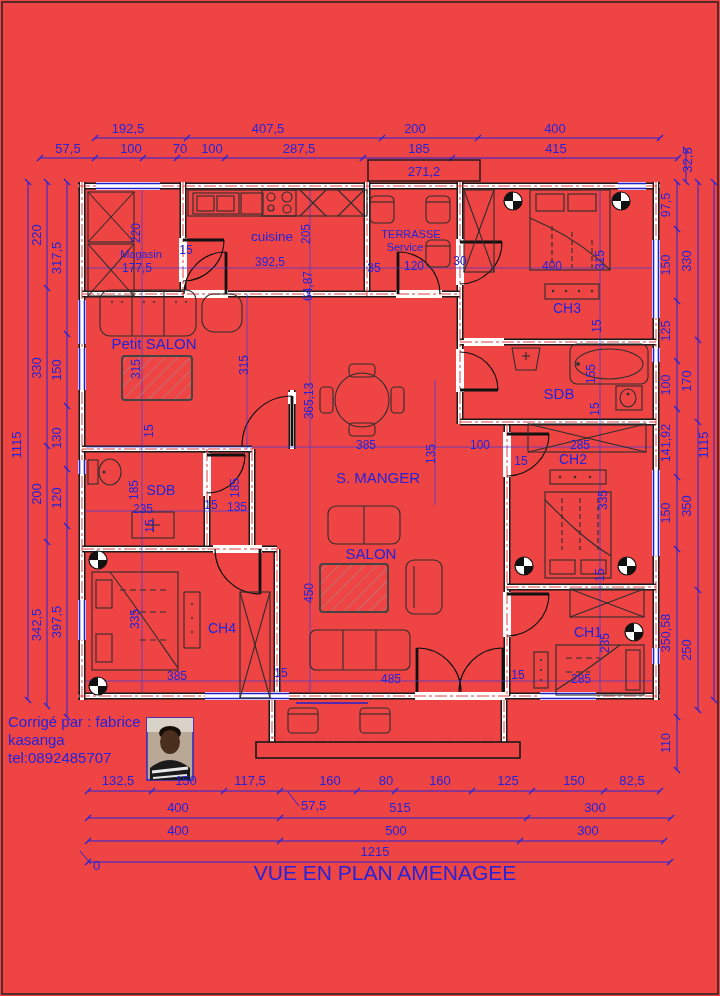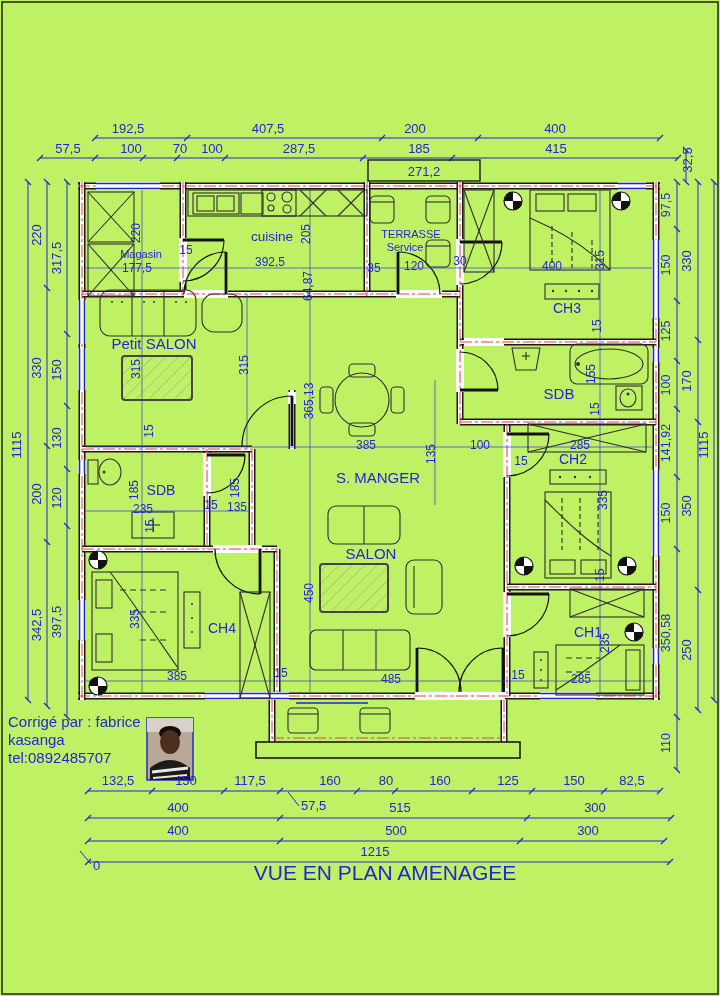--- a/index.html
+++ b/index.html
@@ -1,16 +1,16 @@
 <!DOCTYPE html>
 <html><head>
 <meta charset="utf-8">
 <style>
   html,body{margin:0;padding:0;background:#ffffff;}
-  #page{position:relative;width:720px;height:996px;background:#bef264;font-family:"Liberation Sans",sans-serif;}
+  #page{position:relative;width:720px;height:996px;background:#ef4444;font-family:"Liberation Sans",sans-serif;}
   svg{position:absolute;left:0;top:0;}
   .dim{stroke:#2424d8;stroke-width:1;fill:none;}
   .cons{stroke:#3a3ae0;stroke-width:0.8;fill:none;opacity:0.9;}
   .dimtxt{fill:#2424d8;font-family:"Liberation Sans",sans-serif;}
   .w{stroke:#1a1a1a;stroke-width:7;fill:none;stroke-linecap:butt;}
   .wi{stroke:#ffffff;stroke-width:4;fill:none;stroke-linecap:butt;}
   .thin{stroke:#1a1a1a;stroke-width:1.6;fill:none;}
   .axis{stroke:#e04040;stroke-width:1;fill:none;stroke-dasharray:12 3 3 3;}
   .win{stroke:#2222cc;stroke-width:1.6;fill:none;}
   .furno{stroke:#2e2e2e;stroke-width:1.1;fill:none;}

